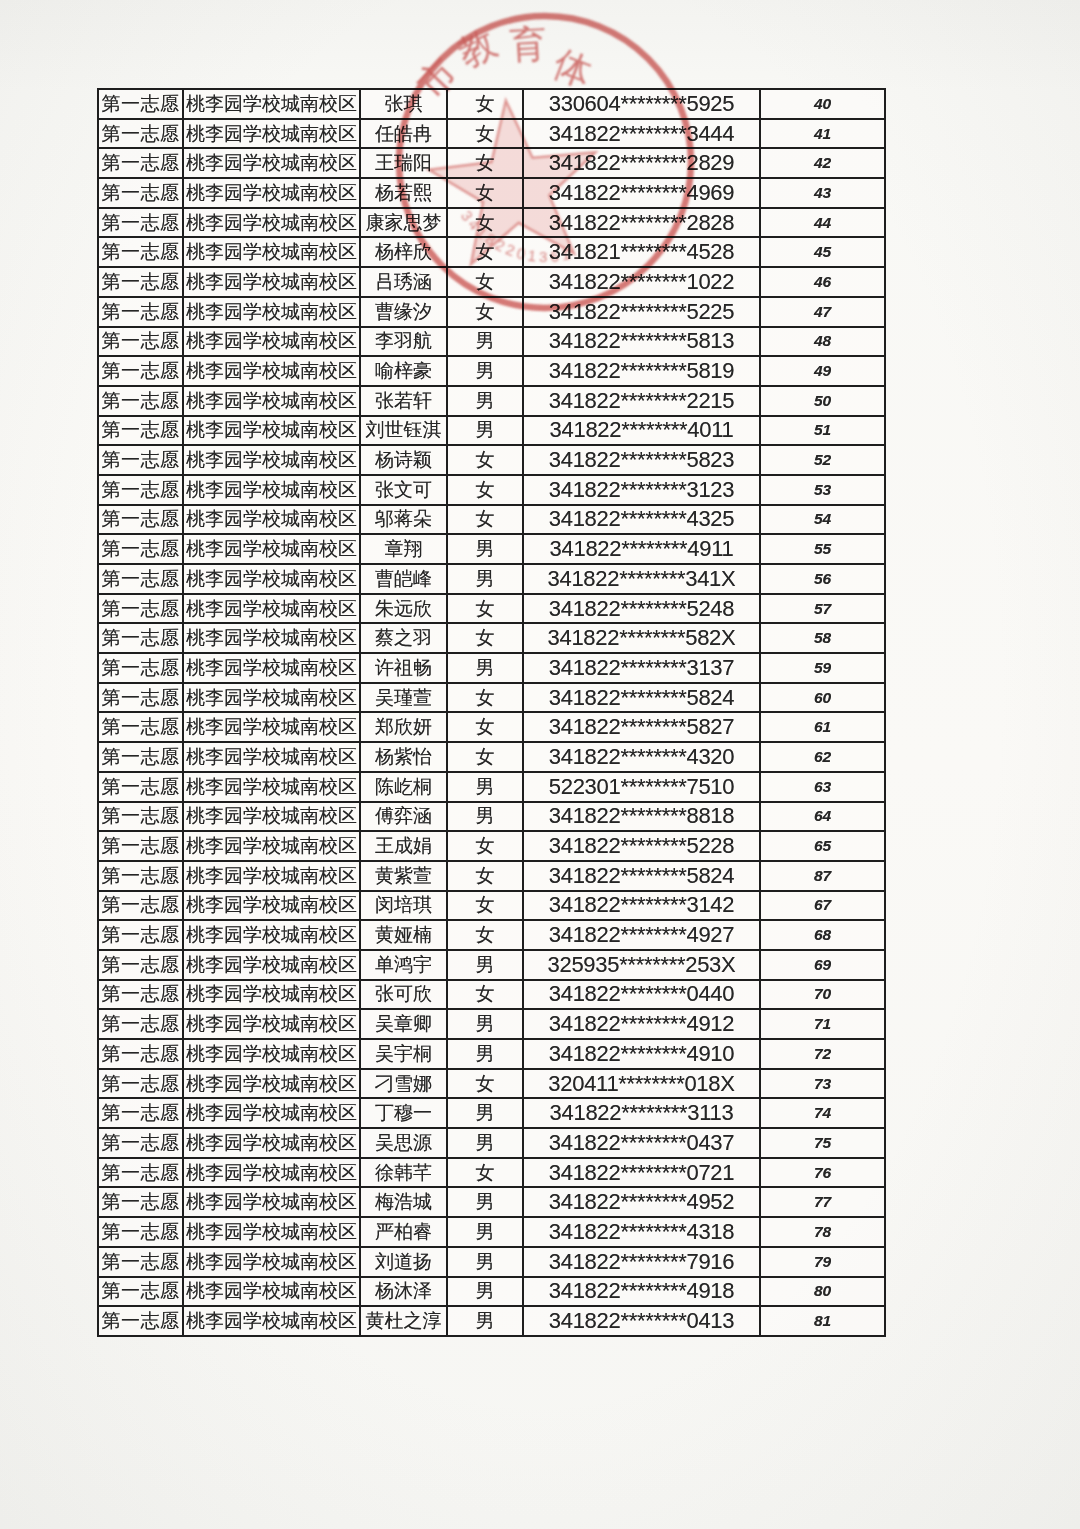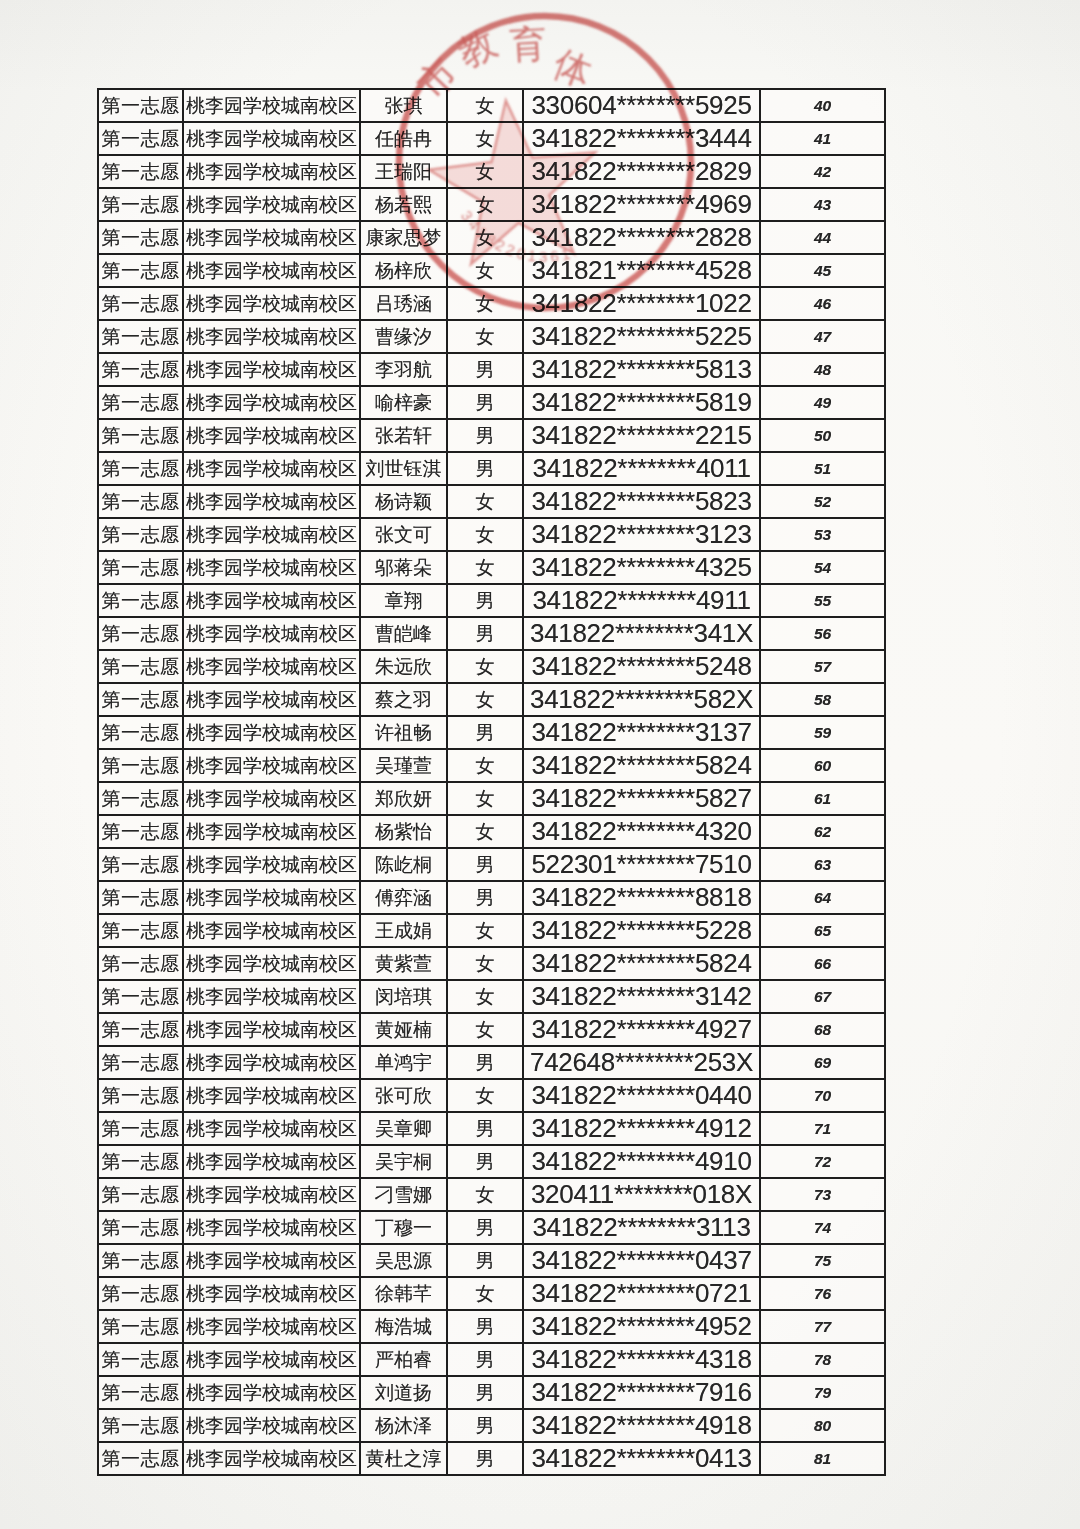--- a/index.html
+++ b/index.html
@@ -26,21 +26,21 @@
     color:#262626;
     text-shadow:0 0 0.6px rgba(45,45,45,0.55);
     overflow:hidden;white-space:nowrap;
   }
   td.col-choice{font-size:19px;letter-spacing:0.5px;}
   td.col-school{font-size:19px;letter-spacing:0px;margin-left:30px;}
   td.col-name{font-size:19px;}
   td.col-gender{font-size:19px;}
   td.col-id{
     font-family:"Liberation Sans","DejaVu Sans",sans-serif;
-    font-size:26px;text-align:left;padding-left:7px;
+    font-size:22px;text-align:left;padding-left:7px;
     letter-spacing:-0.3px;color:#222;
   }
   td.col-seq{
     font-family:"Liberation Sans","DejaVu Sans",sans-serif;
     font-size:15.5px;font-weight:600;color:#2a2a2a;font-style:italic;
   }
   svg.seal{
     position:absolute;left:380px;top:0;
     mix-blend-mode:multiply;opacity:0.9;pointer-events:none;
   }
@@ -268,21 +268,21 @@
           <td class="col-gender">女</td>
           <td class="col-id">341822********5228</td>
           <td class="col-seq">65</td>
         </tr>
         <tr>
           <td class="col-choice">第一志愿</td>
           <td class="col-school">桃李园学校城南校区</td>
           <td class="col-name">黄紫萱</td>
           <td class="col-gender">女</td>
           <td class="col-id">341822********5824</td>
-          <td class="col-seq">66</td>
+          <td class="col-seq">87</td>
         </tr>
         <tr>
           <td class="col-choice">第一志愿</td>
           <td class="col-school">桃李园学校城南校区</td>
           <td class="col-name">闵培琪</td>
           <td class="col-gender">女</td>
           <td class="col-id">341822********3142</td>
           <td class="col-seq">67</td>
         </tr>
         <tr>
@@ -291,21 +291,21 @@
           <td class="col-name">黄娅楠</td>
           <td class="col-gender">女</td>
           <td class="col-id">341822********4927</td>
           <td class="col-seq">68</td>
         </tr>
         <tr>
           <td class="col-choice">第一志愿</td>
           <td class="col-school">桃李园学校城南校区</td>
           <td class="col-name">单鸿宇</td>
           <td class="col-gender">男</td>
-          <td class="col-id">742648********253X</td>
+          <td class="col-id">325935********253X</td>
           <td class="col-seq">69</td>
         </tr>
         <tr>
           <td class="col-choice">第一志愿</td>
           <td class="col-school">桃李园学校城南校区</td>
           <td class="col-name">张可欣</td>
           <td class="col-gender">女</td>
           <td class="col-id">341822********0440</td>
           <td class="col-seq">70</td>
         </tr>

